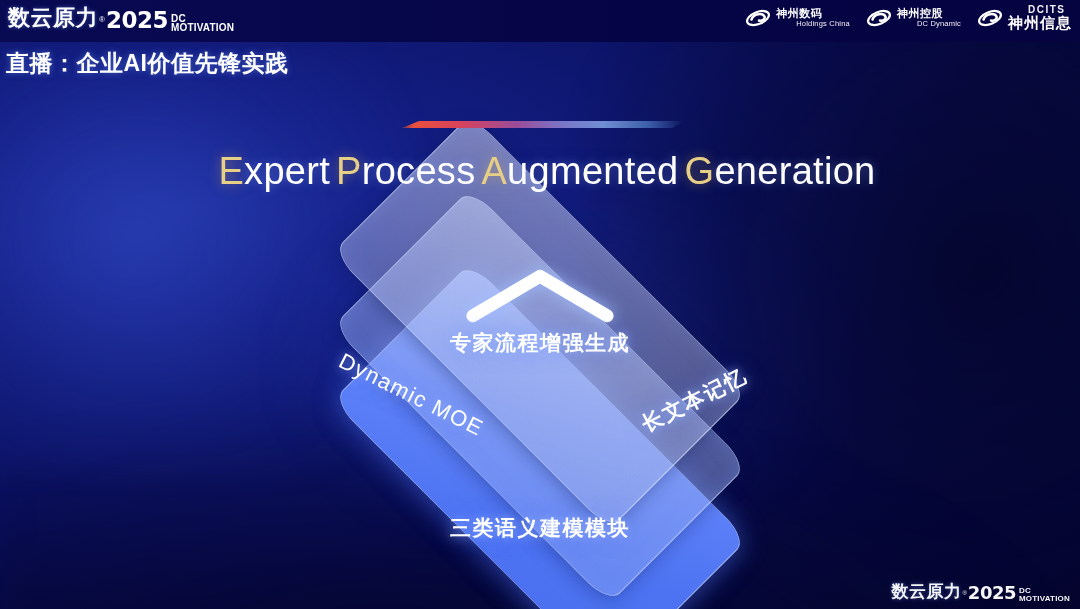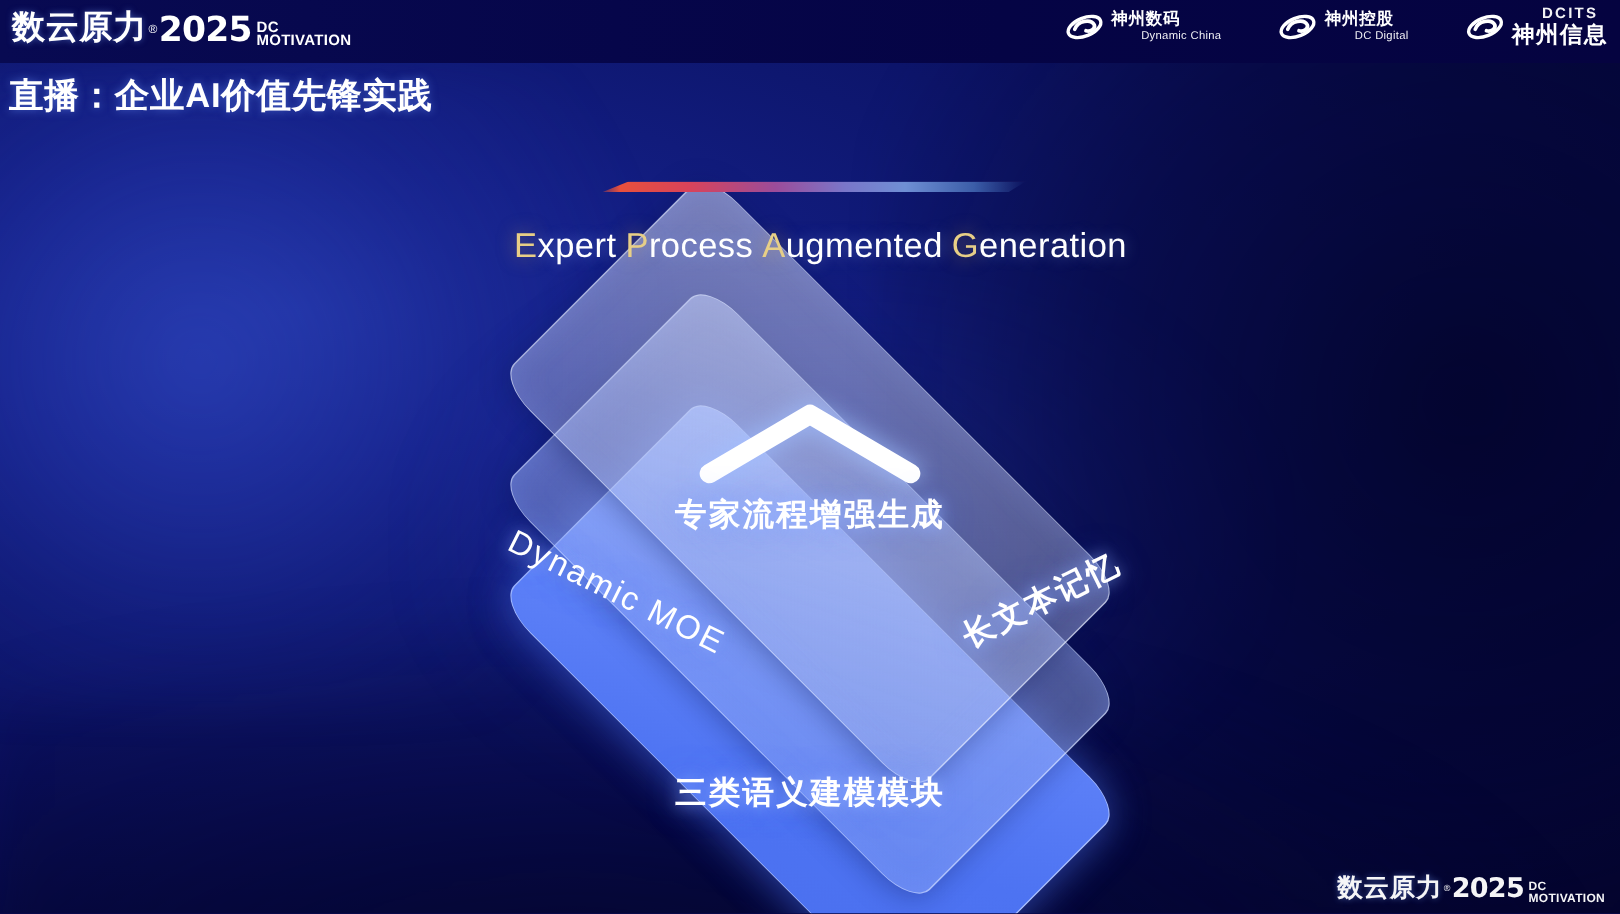--- a/index.html
+++ b/index.html
@@ -60,21 +60,21 @@
   .live-title{
     position:absolute; left:6px; top:48px; z-index:8;
     font-size:23px; font-weight:bold; color:#fff; letter-spacing:.5px;
     text-shadow:0 0 6px rgba(110,150,255,.55);
     white-space:nowrap;
   }
 
   
   .logo-row{
     position:absolute; right:8px; top:5px; z-index:8;
-    display:flex; align-items:center; gap:38px;
+    display:flex; align-items:center; gap:16px;
   }
   .logo-unit{ display:flex; align-items:center; gap:5px; }
   .swirl{ width:26px; height:20px; flex:none; }
   .logo-text{ line-height:1.05; color:#fff; white-space:nowrap; }
   .logo-text .lt-cn{ display:block; font-size:11px; font-weight:bold; letter-spacing:.5px; }
   .logo-text .lt-en{ display:block; font-size:7.5px; letter-spacing:.2px; opacity:.95;padding-left:20px; }
   .logo-text.dcits .lt-cn{ font-size:15px; letter-spacing:1px; font-family:"DejaVu Sans",sans-serif; }
   .logo-text.dcits .lt-en{ font-size:10px; font-weight:bold; letter-spacing:1.5px; }
 
   
@@ -106,21 +106,21 @@
       rgba(40,60,140,0) 100%);
     clip-path:polygon(2% 100%, 8% 0%, 100% 0%, 96% 100%);
     filter:blur(.3px);
     box-shadow:0 0 10px rgba(180,90,120,.35);
   }
 
   
   .sub-title{
     position:absolute; left:0; top:150px; width:100%; z-index:7;
     text-align:center; white-space:nowrap;
-    font-size:23px; letter-spacing:.3px;
+    font-size:38px; letter-spacing:.3px;
     font-family:"Liberation Sans",sans-serif;
     padding-left:20px;
   }
   .st-cap{ color:#e8cf86; text-shadow:0 0 12px rgba(220,180,90,.5); }
   .st-rest{ color:#ffffff; text-shadow:0 0 10px rgba(150,180,255,.4); }
   .st-word{ margin-right:6px; }
 
   
   .stack{
     position:absolute; left:50%; top:234px; transform:translateX(-50%);
@@ -222,34 +222,34 @@
 
     <div class="logo-unit">
       <span class="swirl">
         <svg viewBox="0 0 52 40" xmlns="http://www.w3.org/2000/svg">
           <ellipse cx="26" cy="20" rx="23" ry="12" fill="none" stroke="#ffffff" stroke-width="4.5" transform="rotate(-22 26 20)"></ellipse>
           <path d="M13 23 C17 11, 35 9, 39 17 C41 22, 34 27, 28 25" fill="none" stroke="#ffffff" stroke-width="5" stroke-linecap="round"></path>
         </svg>
       </span>
       <span class="logo-text">
         <span class="lt-cn">神州数码</span>
-        <span class="lt-en">Dynamic China</span>
+        <span class="lt-en">Holdings China</span>
       </span>
     </div>
 
     <div class="logo-unit">
       <span class="swirl">
         <svg viewBox="0 0 52 40" xmlns="http://www.w3.org/2000/svg">
           <ellipse cx="26" cy="20" rx="23" ry="12" fill="none" stroke="#ffffff" stroke-width="4.5" transform="rotate(-22 26 20)"></ellipse>
           <path d="M13 23 C17 11, 35 9, 39 17 C41 22, 34 27, 28 25" fill="none" stroke="#ffffff" stroke-width="5" stroke-linecap="round"></path>
         </svg>
       </span>
       <span class="logo-text">
         <span class="lt-cn">神州控股</span>
-        <span class="lt-en">DC Digital</span>
+        <span class="lt-en">DC Dynamic</span>
       </span>
     </div>
 
     <div class="logo-unit">
       <span class="swirl">
         <svg viewBox="0 0 52 40" xmlns="http://www.w3.org/2000/svg">
           <ellipse cx="26" cy="20" rx="23" ry="12" fill="none" stroke="#ffffff" stroke-width="4.5" transform="rotate(-22 26 20)"></ellipse>
           <path d="M13 23 C17 11, 35 9, 39 17 C41 22, 34 27, 28 25" fill="none" stroke="#ffffff" stroke-width="5" stroke-linecap="round"></path>
         </svg>
       </span>

